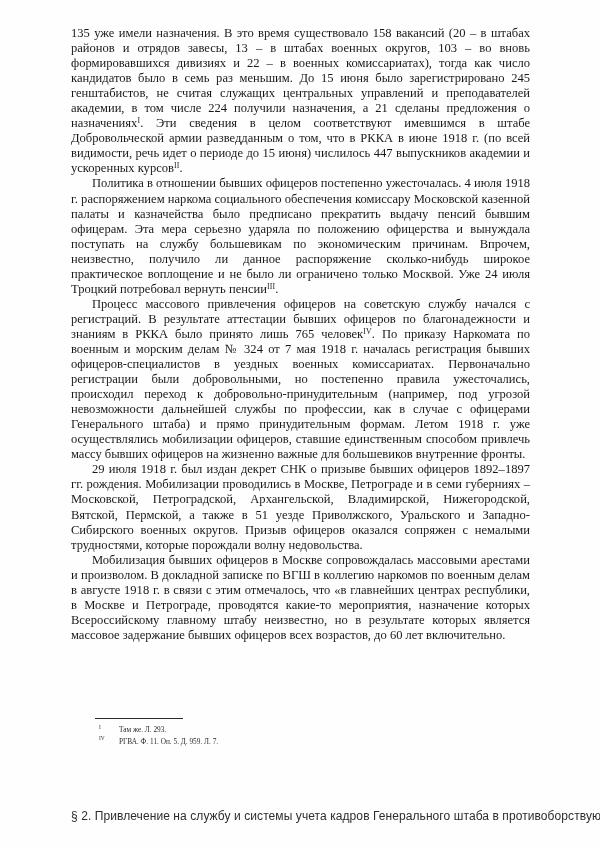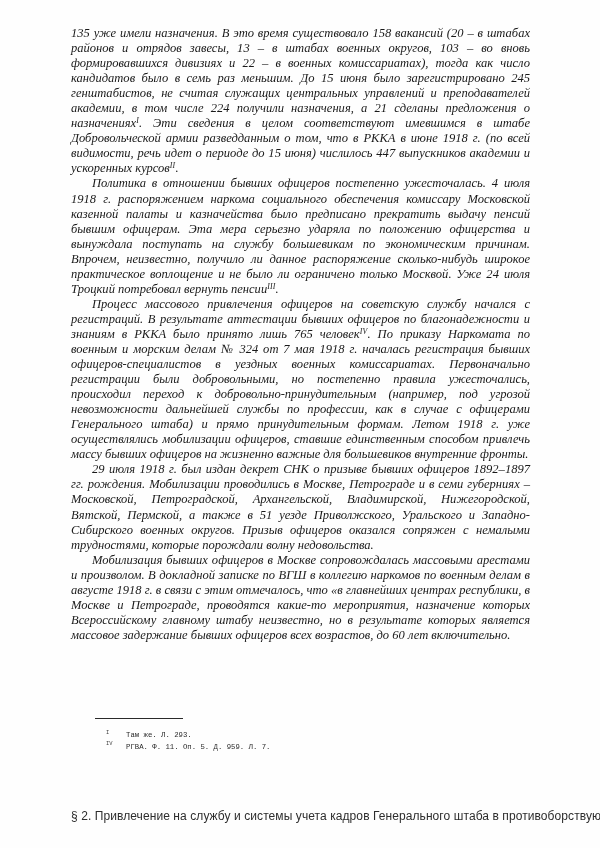--- a/index.html
+++ b/index.html
@@ -26,21 +26,20 @@
     position: absolute;
     left: 71px;
     top: 26px;
     width: 459px;
     font-size: 12.55px;
     line-height: 15.05px;
     text-align: justify;
     text-justify: inter-word;
     hyphens: none;
     color: #191919;
-    font-style: italic;
   }
   .body-text p {
     margin: 0;
     text-indent: 21px;
     text-align: justify;
   }
   .body-text p.no-indent {
     text-indent: 0;
   }
   sup.fn {
@@ -56,23 +55,23 @@
     width: 400px;
   }
   .fn-rule {
     width: 88px;
     height: 1px;
     background: #2a2a2a;
     margin: 0 0 5px 0;
   }
   .fn-list {
     list-style: none;
-    margin: 11px;
+    margin: 4px;
     padding: 0;
-    font-family: Liberation Mono, monospace;
+    font-family: Liberation Serif, serif;
     font-size: 7.3px;
     line-height: 11.6px;
     color: #2b2b2b;
   }
   .fn-list li {
     position: relative;
     padding-left: 20px;
     white-space: nowrap;
   }
   .fn-list li .marker {

